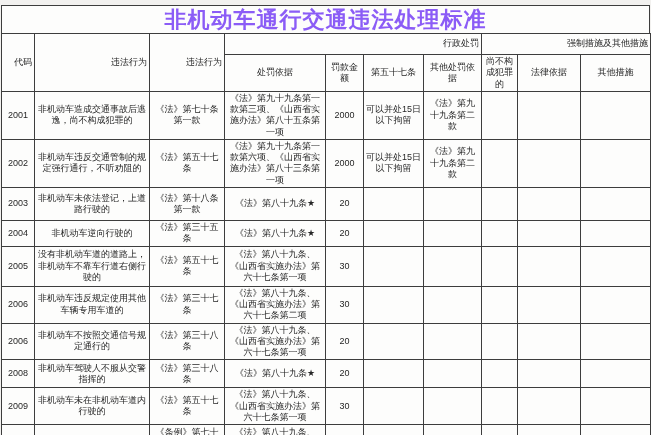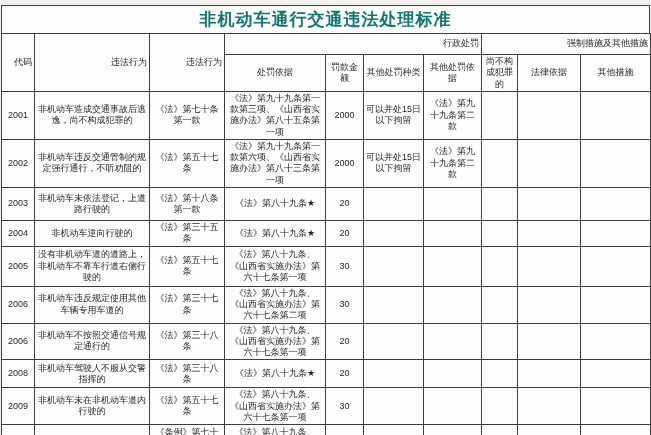--- a/index.html
+++ b/index.html
@@ -16,24 +16,24 @@
     background: #fdfdfc;
   }
   .title-box {
     border: 1px solid #3d3d3d;
     height: 29px;
     display: flex; align-items: center; justify-content: center;
     background: #fdfdfc;
   }
   .title-box h1 {
     font-family: "Liberation Serif", "DejaVu Serif", serif;
-    font-size: 17px;
+    font-size: 22px;
     font-weight: bold;
     letter-spacing: 1px;
-    color: #0f766e;
+    color: #8b5cf6;
     white-space: nowrap;
   }
   table {
     width: 649px;
     border-collapse: collapse;
     table-layout: fixed;
     margin-top: -1px;
     background: #fdfdfc;
   }
   th, td {
@@ -87,21 +87,21 @@
       <tr class="group-row">
         <th rowspan="2">代码</th>
         <th rowspan="2">违法行为</th>
         <th rowspan="2">违法行为</th>
         <th colspan="4">行政处罚</th>
         <th colspan="3">强制措施及其他措施</th>
       </tr>
       <tr class="sub-row">
         <th>处罚依据</th>
         <th>罚款金额</th>
-        <th>其他处罚种类</th>
+        <th>第五十七条</th>
         <th>其他处罚依据</th>
         <th>尚不构成犯罪的</th>
         <th>法律依据</th>
         <th>其他措施</th>
       </tr>
     </thead>
     <tbody>
         <tr class="row-0">
           <td>2001</td>
           <td>非机动车造成交通事故后逃逸，尚不构成犯罪的</td>

